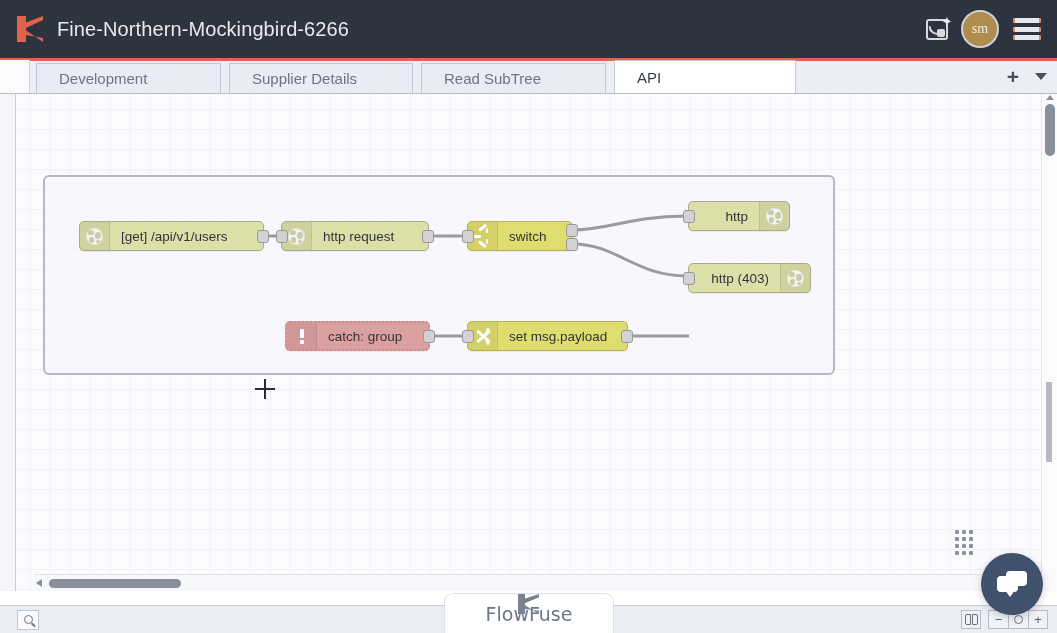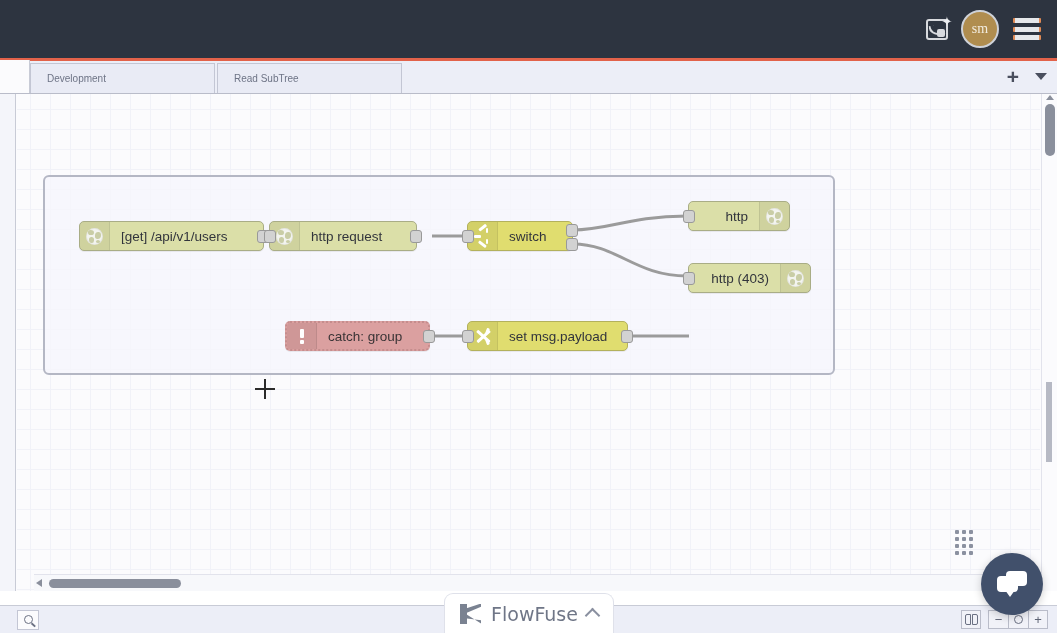--- a/index.html
+++ b/index.html
@@ -106,24 +106,25 @@
 
   
   .tabbar {
     position: absolute; left: 0; top: 61px; width: 1057px; height: 33px;
     background: #eceef7; border-bottom: 1px solid #b9bcc9;
     display: flex; align-items: flex-end;
   }
   .tab-gutter { width: 30px; height: 33px; background:#fbfbfd; border-right:1px solid #c8cbd6;}
   .tab {
     height: 30px; min-width: 0; display: flex; align-items: center;
-    padding: 0 16px; font-size: 10px; color: #6e7486;
+    padding: 0 22px; font-size: 15px; color: #6e7486;
     background: #e9ebf5; border: 1px solid #c3c6d4;
     border-bottom: none; margin-right: 2px; cursor: pointer;
     white-space: nowrap;
+    margin-left: 6px;
   }
   .tab.w1 { width: 185px; }
   .tab.w2 { width: 184px; }
   .tab.w3 { width: 184px; }
   .tab.w4 { width: 185px; }
   .tab.active {
     background: #ffffff; color: #3b3f4c; height: 33px;
     border-color: #c3c6d4;
   }
   .tab.active.w5 { width: 182px; }
@@ -318,22 +319,23 @@
   .book-ico i { position:absolute; border: 1.4px solid #6b7183; width: 6px; height: 11px; top:0;}
   .book-ico .l { left: 0; border-radius: 2px 0 0 2px;}
   .book-ico .r { right: 0; border-radius: 0 2px 2px 0;}
   .circ { width: 9px; height: 9px; border: 1.6px solid #6b7183; border-radius: 50%; }
 
   
   .ff-pill {
     position: absolute; left: 444px; bottom: 0px; width: 170px; height: 40px;
     background: #ffffff; border: 1px solid #dfe1ea; border-bottom: none;
     border-radius: 9px 9px 0 0;
-    display: flex; align-items: center; justify-content: center; gap: 9px;
+    display: flex; align-items: center; justify-content: flex-start; gap: 9px;
     cursor: pointer;
+    flex-direction: column;
   }
   .ff-logo { width: 22px; height: 20px; position: relative; }
   .ff-logo .q1,.ff-logo .q2,.ff-logo .q3 { position:absolute; background:#7a8291; }
   .ff-logo .q1 { left:0; top:0; width:7px; height:20px; }
   .ff-logo .q2 { left:5px; top:0; width:16px; height:10px; clip-path: polygon(100% 0,100% 32%,0 100%,0 52%); }
   .ff-logo .q3 { left:5px; top:10px; width:16px; height:10px; clip-path: polygon(0 0,0 48%,100% 68%,100% 100%); }
   .ff-text { font-size: 19px; color: #6f7687; font-family: "DejaVu Sans", sans-serif; }
   .ff-caret {
     width: 11px; height: 11px; border-left: 2px solid #8a90a0;
     border-top: 2px solid #8a90a0; transform: rotate(45deg); margin-top: 4px;
@@ -366,20 +368,28 @@
     grid-gap: 3px; z-index: 19;
   }
   .drag-dots span { width: 4px; height: 4px; background: #8b91a0; border-radius: 1px; }
 </style>
 </head>
 <body>
 
 <div id="app">
 
   <div class="header">
+    <div class="brand">
+      <div class="logo-mark">
+        <span class="p1"></span>
+          <span class="p2"></span>
+          <span class="p3"></span>
+      </div>
+      <div class="app-title">Fine-Northern-Mockingbird-6266</div>
+    </div>
     <div class="header-right">
       <div class="icon-btn">
         <span class="ai-icon">
           <span class="frame"></span>
             <span class="curve"></span>
             <span class="blob"></span>
           <span class="spark">✦</span>
         </span>
       </div>
       <div class="avatar">sm</div>
@@ -387,21 +397,23 @@
         <span></span>
           <span></span>
           <span></span>
       </div>
     </div>
   </div>
 
   <div class="tabbar">
     <div class="tab-gutter"></div>
     <div class="tab w1">Development</div>
+    <div class="tab w2">Supplier Details</div>
     <div class="tab w4">Read SubTree</div>
+    <div class="tab active w5">API</div>
     <div class="tab-actions">
       <span class="plus-btn">+</span>
       <span class="tab-caret"></span>
     </div>
   </div>
 
   <div class="workspace">
     <div class="palette-strip"></div>
 
     <div class="canvas">
@@ -423,21 +435,21 @@
               <i class="c1"></i>
               <i class="c2"></i>
               <i class="c3"></i>
               <i class="c4"></i>
             </span>
         </span>
         <span class="label">[get] /api/v1/users</span>
         <span class="port" style="right:-6px; top:8px;"></span>
       </div>
 
-      <div class="node ntype-http" style="left:252px; top:127px; width:148px;">
+      <div class="node ntype-http" style="left:264px; top:127px; width:148px;">
         <span class="icon-box">
           <span class="globe">
               <i class="c1"></i>
               <i class="c2"></i>
               <i class="c3"></i>
               <i class="c4"></i>
             </span>
         </span>
         <span class="label">http request</span>
         <span class="port" style="left:-6px; top:8px;"></span>

